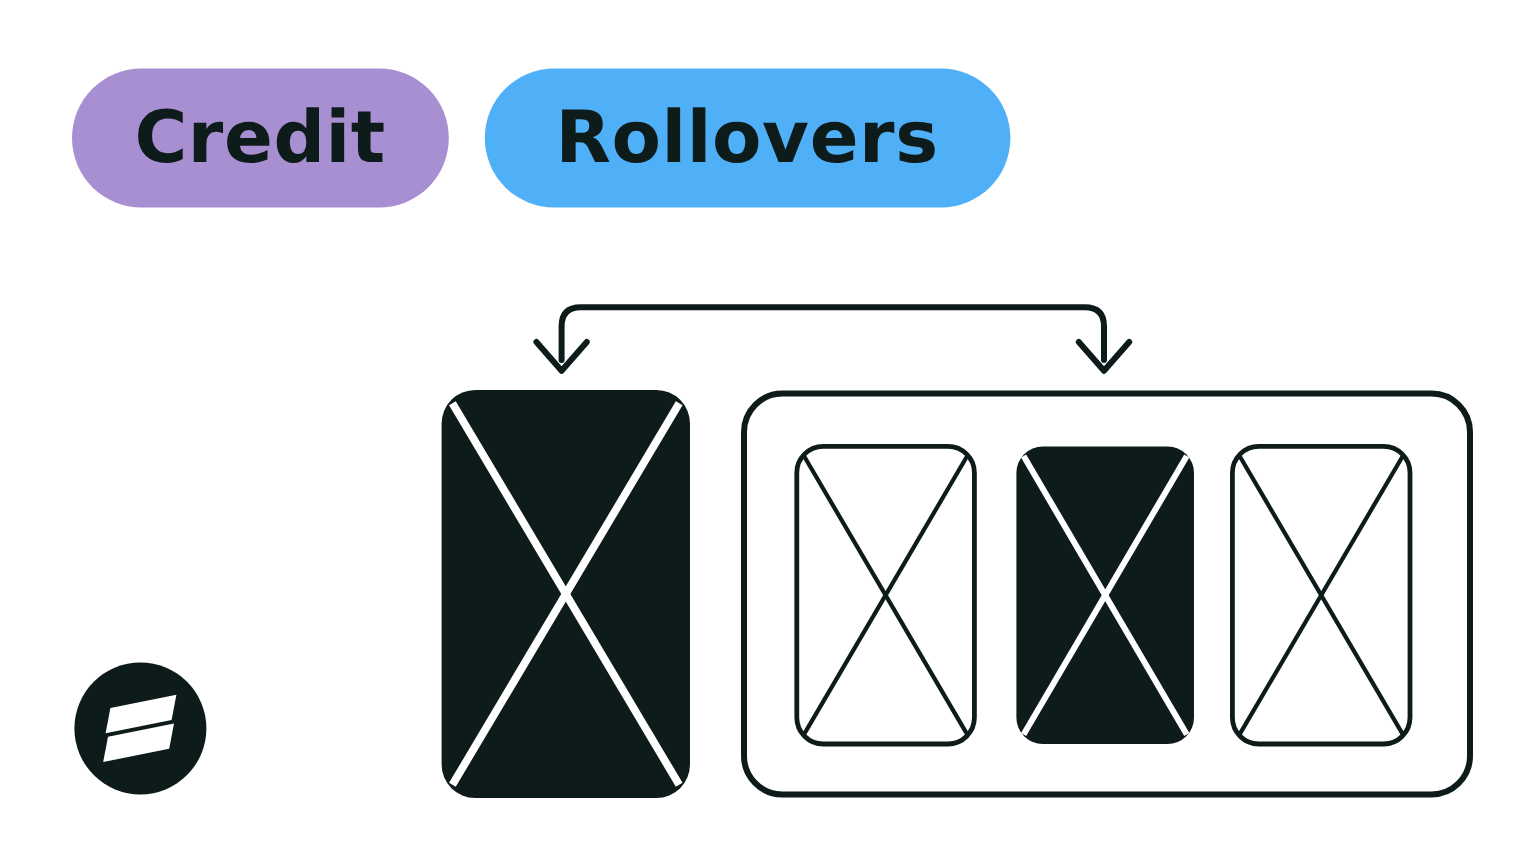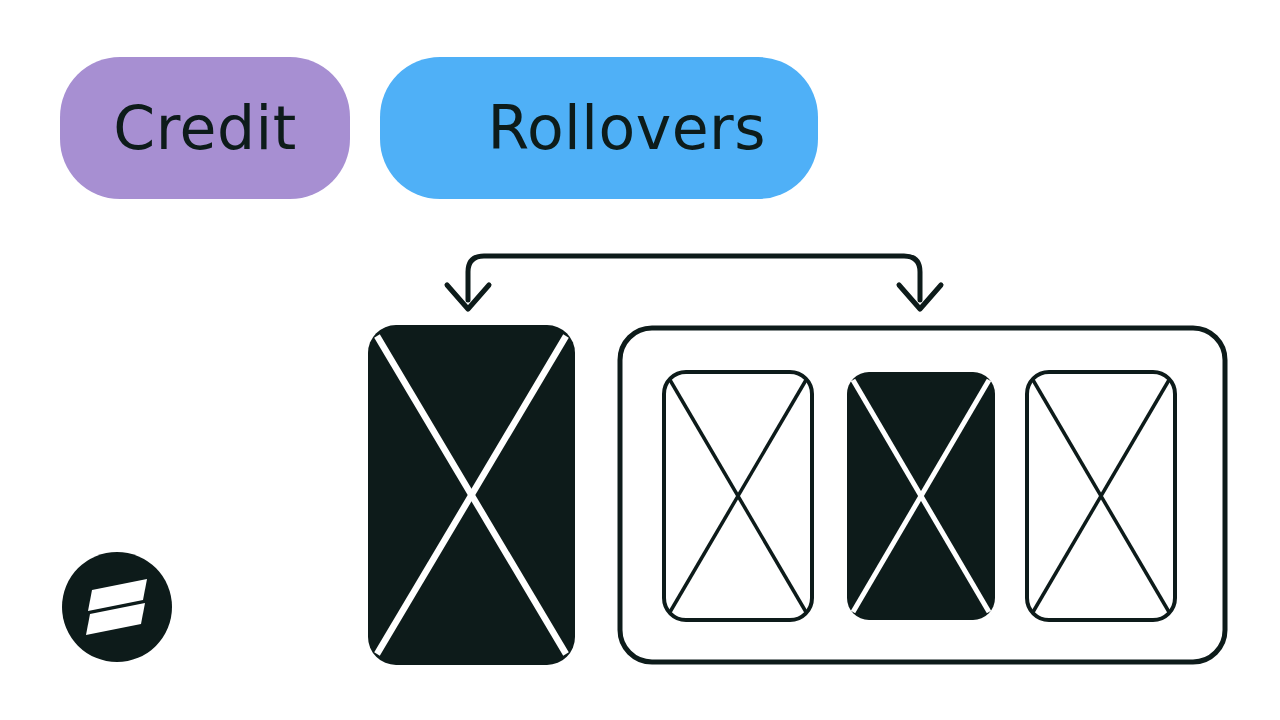--- a/index.html
+++ b/index.html
@@ -17,33 +17,33 @@
     position:relative;
   }
   .stage{position:absolute;inset:0;}
   .badges{
     position:absolute;
     left:60px;top:57px;
     display:flex;
     gap:30px;
   }
   .pill{
-    height:142px;
+    height:116px;
     border-radius:60px;
     display:flex;
     align-items:center;
     justify-content:center;
     color:var(--ink);
     font-size:60px;
-    font-weight:400;
+    font-weight:700;
     letter-spacing:0.5px;
     padding:0 52px;
   }
   .pill-credit{background:var(--credit_bg);min-width:290px;}
-  .pill-rollovers{background:var(--rollovers_bg);min-width:438px;justify-content:flex-end;}
+  .pill-rollovers{background:var(--rollovers_bg);min-width:438px;}
   svg.diagram{position:absolute;inset:0;width:1280px;height:720px;}
   .stroke-ink{stroke:var(--ink);fill:none;}
   .fill-ink{fill:var(--ink);}
   .fill-white{fill:var(--card_white);}
   .stroke-white{stroke:var(--card_white);fill:none;}
 </style>
 </head>
 <body>
 
 <div class="stage">

